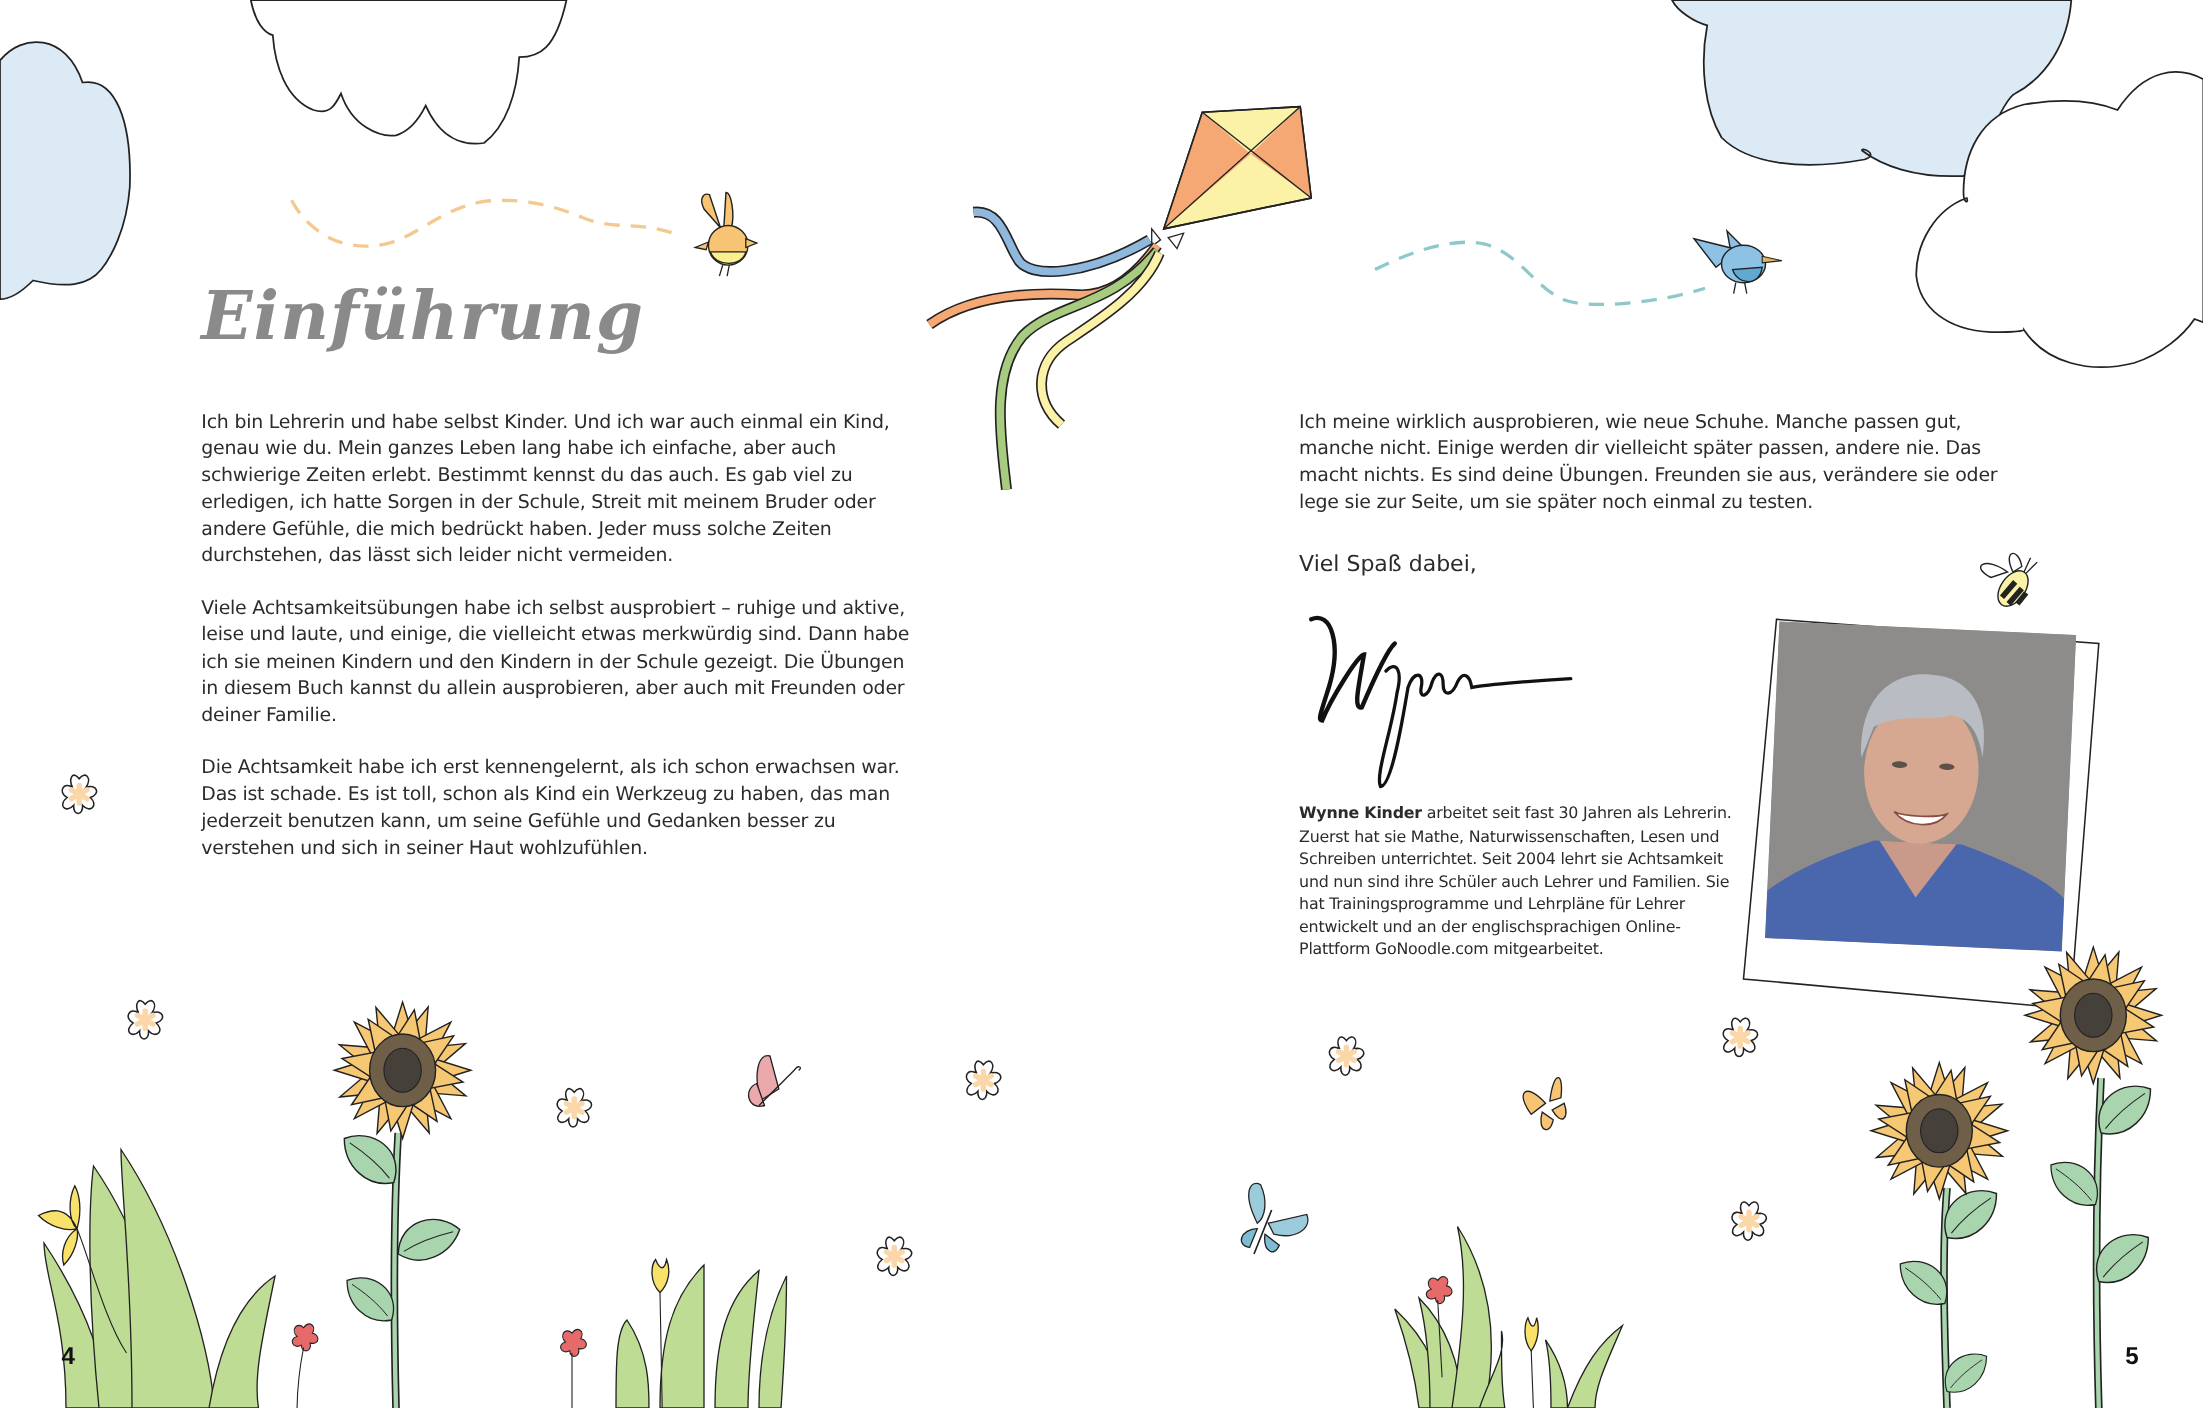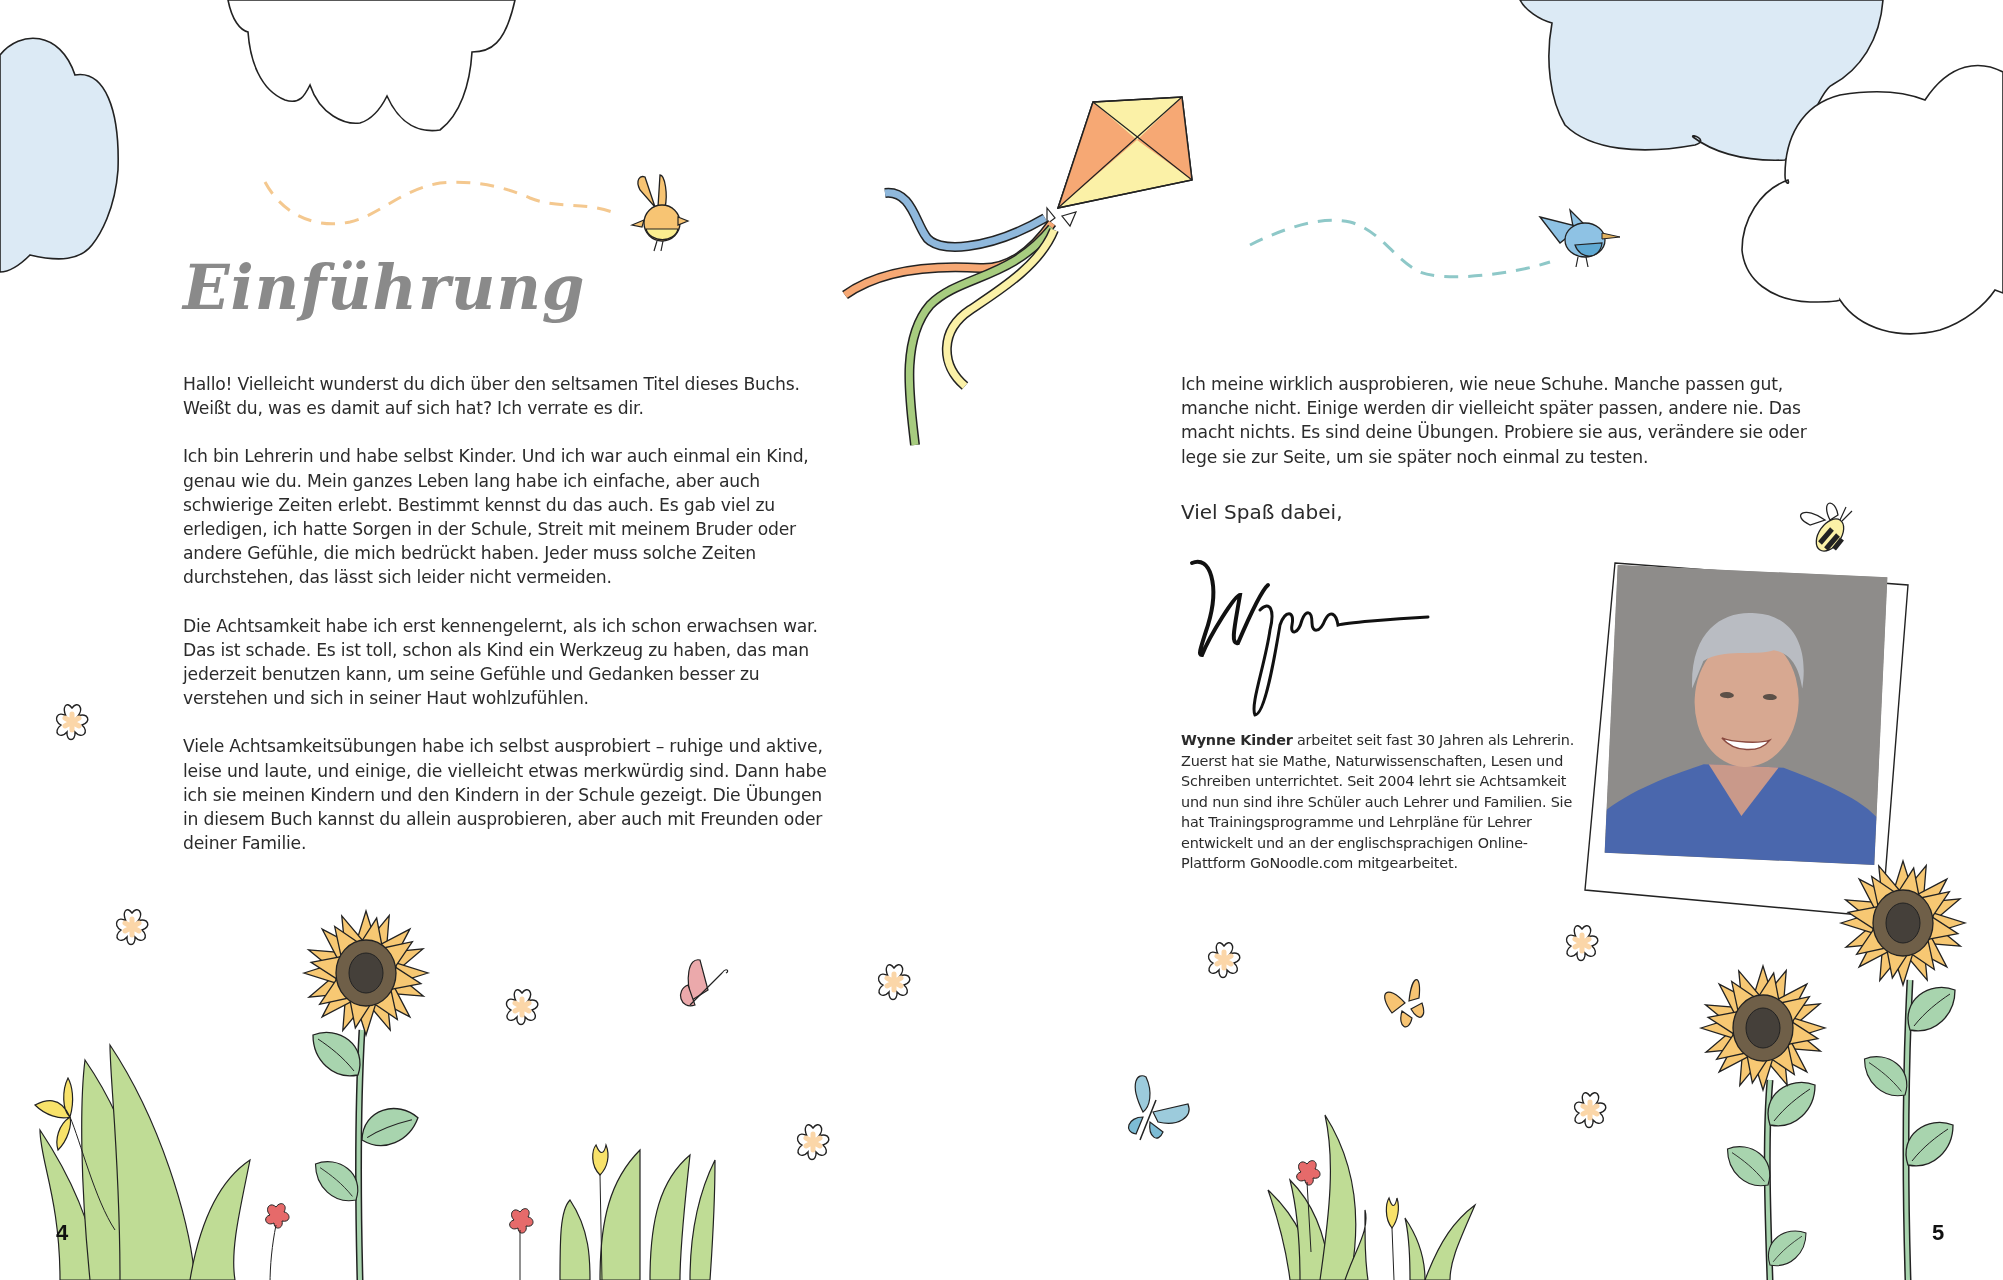--- a/index.html
+++ b/index.html
@@ -225,28 +225,27 @@
     <use href="#leaf" transform="translate(1910,1030)"></use>
     <use href="#leaf" transform="translate(1905,1095) scale(-0.9,0.9)"></use>
     <use href="#leaf" transform="translate(1908,1165)"></use>
     <use href="#sunflower-head" transform="translate(1903,923)"></use>
   </g>
 </svg>
 
 <h1 class="title">Einführung</h1>
 
 <div class="col col-left">
-  <p>Hallo! Vielleicht wunderst du dich über den seltsamen Titel dieses Buchs. Weißt du, was es damit auf sich hat? Ich verrate es dir.</p>
   <p>Ich bin Lehrerin und habe selbst Kinder. Und ich war auch einmal ein Kind, genau wie du. Mein ganzes Leben lang habe ich einfache, aber auch schwierige Zeiten erlebt. Bestimmt kennst du das auch. Es gab viel zu erledigen, ich hatte Sorgen in der Schule, Streit mit meinem Bruder oder andere Gefühle, die mich bedrückt haben. Jeder muss solche Zeiten durchstehen, das lässt sich leider nicht vermeiden.</p>
+  <p>Viele Achtsamkeitsübungen habe ich selbst ausprobiert – ruhige und aktive, leise und laute, und einige, die vielleicht etwas merkwürdig sind. Dann habe ich sie meinen Kindern und den Kindern in der Schule gezeigt. Die Übungen in diesem Buch kannst du allein ausprobieren, aber auch mit Freunden oder deiner Familie.</p>
   <p>Die Achtsamkeit habe ich erst kennengelernt, als ich schon erwachsen war. Das ist schade. Es ist toll, schon als Kind ein Werkzeug zu haben, das man jederzeit benutzen kann, um seine Gefühle und Gedanken besser zu verstehen und sich in seiner Haut wohlzufühlen.</p>
-  <p>Viele Achtsamkeitsübungen habe ich selbst ausprobiert – ruhige und aktive, leise und laute, und einige, die vielleicht etwas merkwürdig sind. Dann habe ich sie meinen Kindern und den Kindern in der Schule gezeigt. Die Übungen in diesem Buch kannst du allein ausprobieren, aber auch mit Freunden oder deiner Familie.</p>
 </div>
 
 <div class="col col-right">
-  <p>Ich meine wirklich ausprobieren, wie neue Schuhe. Manche passen gut, manche nicht. Einige werden dir vielleicht später passen, andere nie. Das macht nichts. Es sind deine Übungen. Probiere sie aus, verändere sie oder lege sie zur Seite, um sie später noch einmal zu testen.</p>
+  <p>Ich meine wirklich ausprobieren, wie neue Schuhe. Manche passen gut, manche nicht. Einige werden dir vielleicht später passen, andere nie. Das macht nichts. Es sind deine Übungen. Freunden sie aus, verändere sie oder lege sie zur Seite, um sie später noch einmal zu testen.</p>
 </div>
 
 <div class="closing">Viel Spaß dabei,</div>
 
 <svg class="signature" viewBox="0 0 280 175" xmlns="http://www.w3.org/2000/svg">
   <path d="M12,8 C30,0 40,30 28,70 C20,95 18,100 22,100 C30,80 55,40 60,40 C55,70 50,90 58,88 C70,60 82,35 88,30" fill="none" stroke="#111" stroke-width="4" stroke-linecap="round"></path>
   <path d="M80,55 C90,45 95,55 90,75 C85,110 70,150 75,160 C85,160 95,100 100,70 C105,55 115,55 112,70 C110,80 118,80 122,65 C126,55 132,55 132,68 C132,78 140,78 145,65 C150,55 156,58 158,70 C165,68 210,64 248,62" fill="none" stroke="#111" stroke-width="3" stroke-linecap="round"></path>
 </svg>
 
 <div class="photo">

